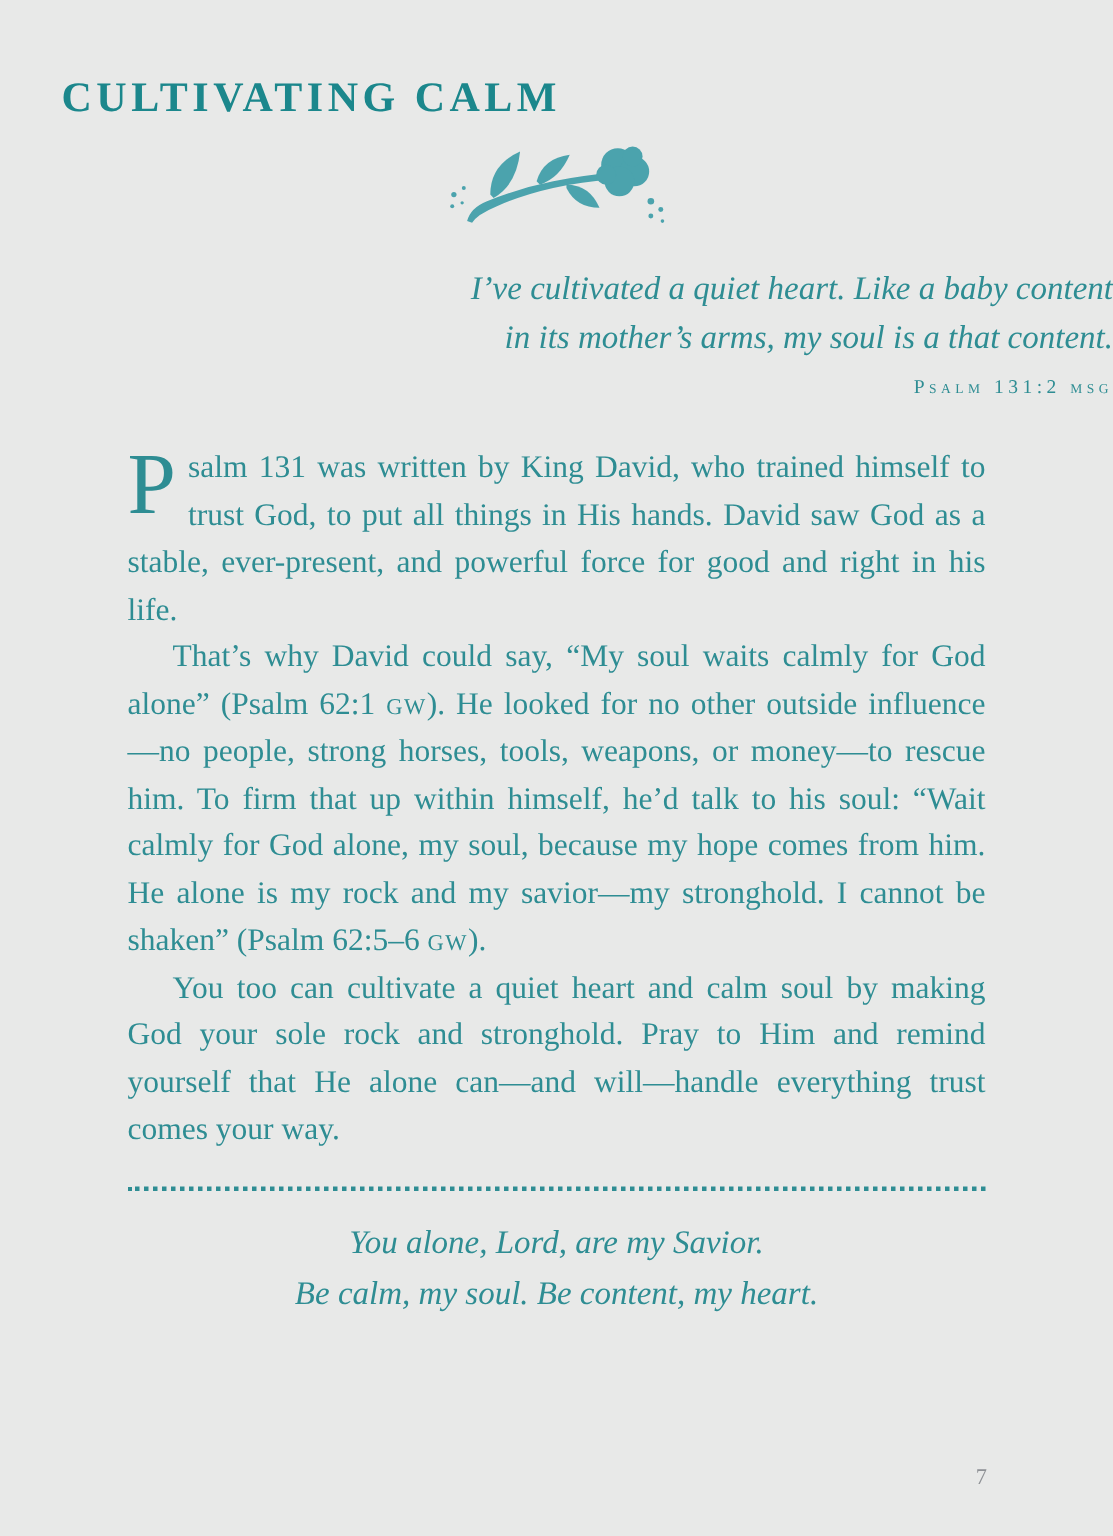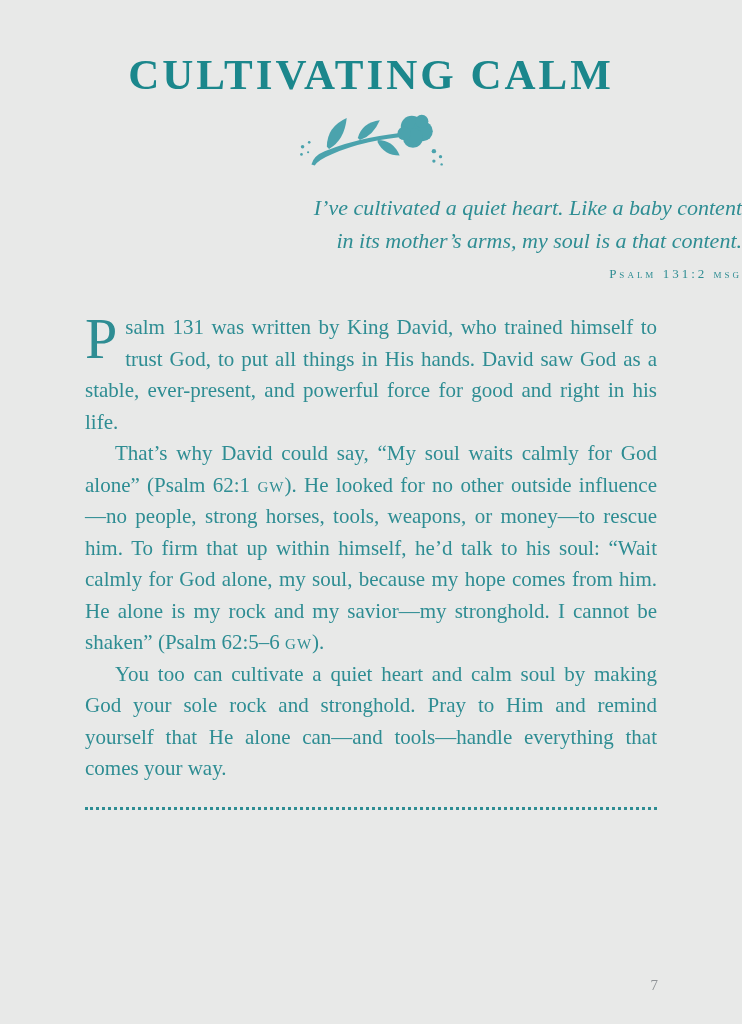--- a/index.html
+++ b/index.html
@@ -15,26 +15,27 @@
     width: 742px;
     height: 1024px;
     margin: 0 auto;
     background: var(--background);
     position: relative;
     overflow: hidden;
     font-family: "Liberation Serif", serif;
   }
   .title {
     padding-top: 50px;
-    text-align: center;
+    text-align: left;
     font-family: "Liberation Serif", serif;
     font-weight: 700;
-    font-size: 43px;
+    font-size: 28px;
     letter-spacing: 3px;
     color: var(--teal_dark);
+    padding-left: 41px;
   }
   .ornament-wrap {
     margin-top: 8px;
     text-align: center;
   }
   .epigraph {
     margin-top: 16px;
     text-align: right;
     font-style: italic;
     font-size: 22px;
@@ -130,21 +131,25 @@
 
   <div class="epigraph">
     <div>I’ve cultivated a quiet heart. Like a baby content</div>
     <div>in its mother’s arms, my soul is a that content.</div>
     <div class="citation">Psalm 131:2 msg</div>
   </div>
 
   <div class="body-text">
     <p><span class="dropcap">P</span><span>salm 131 was written by King David, who trained himself to trust God, to put all things in His hands. David saw God as a stable, ever-present, and powerful force for good and right in his life.</span></p>
     <p class="indent"><span>That’s why David could say, “My soul waits calmly for God alone” (Psalm 62:1 </span><span class="sc">gw</span><span>). He looked for no other outside influence—no people, strong horses, tools, weapons, or money—to rescue him. To firm that up within himself, he’d talk to his soul: “Wait calmly for God alone, my soul, because my hope comes from him. He alone is my rock and my savior—my stronghold. I cannot be shaken” (Psalm 62:5–6 </span><span class="sc">gw</span><span>).</span></p>
-    <p class="indent">You too can cultivate a quiet heart and calm soul by making God your sole rock and stronghold. Pray to Him and remind yourself that He alone can—and tools—handle everything that comes your way.</p>
+    <p class="indent">You too can cultivate a quiet heart and calm soul by making God your sole rock and stronghold. Pray to Him and remind yourself that He alone can—and will—handle everything trust comes your way.</p>
   </div>
 
   <div class="divider"></div>
 
+  <div class="prayer">
+    <div>You alone, Lord, are my Savior.</div>
+    <div>Be calm, my soul. Be content, my heart.</div>
+  </div>
 
   <div class="page-number">7</div>
 
 </div>
 
 </body></html>

